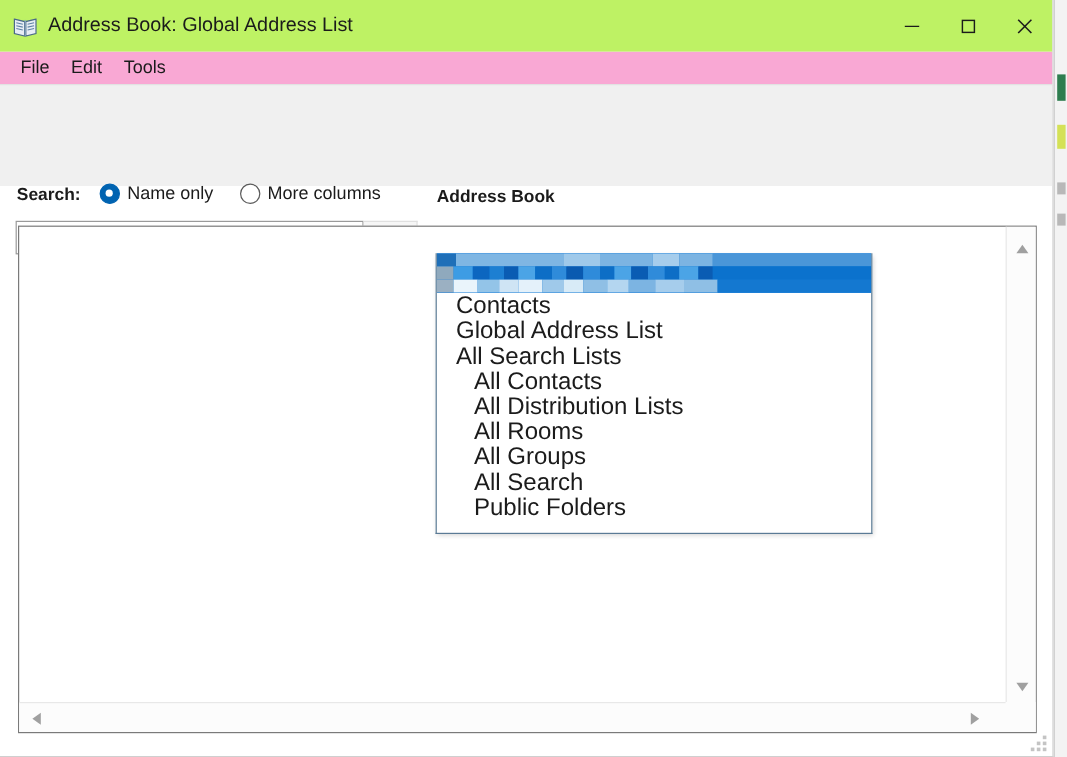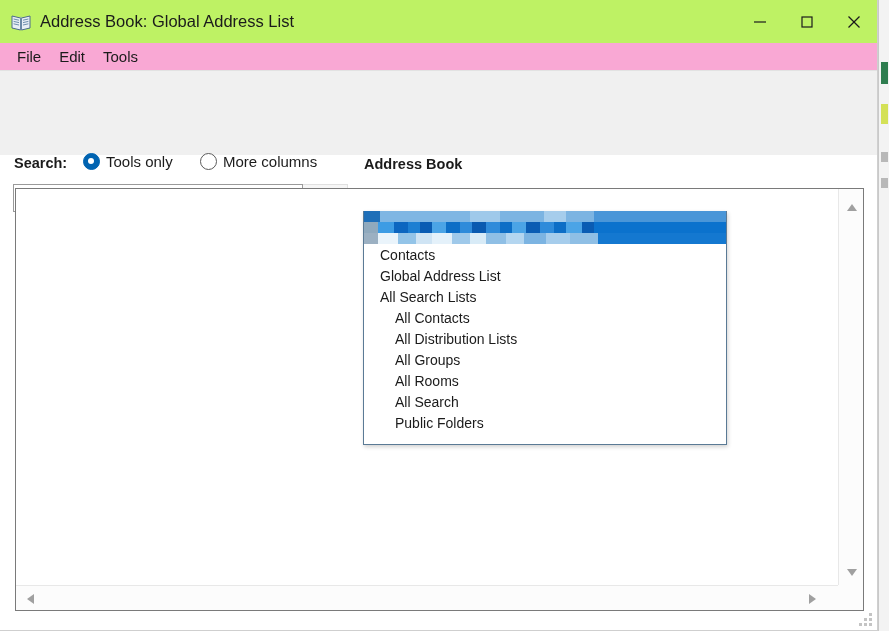--- a/index.html
+++ b/index.html
@@ -216,21 +216,21 @@
     outline-offset: -2px;
     overflow: hidden;
   }
   #dd-selected .redact-layer {
     position: absolute; left: 0; top: 0;
     width: 408px; height: 33px;
   }
   .dd-item {
     height: 21px;
     line-height: 21px;
-    font-size: 14px;
+    font-size: 20px;
     color: #1b1b1b;
     padding-left: 16px;
     white-space: nowrap;
   }
   .dd-item.indent { padding-left: 31px; }
   #dd-list { padding-top: 1px; }
 
   
   #list-pane {
     position: absolute;
@@ -338,21 +338,21 @@
     <div class="menu-item">Edit</div>
     <div class="menu-item">Tools</div>
   </div>
 
   <div id="toolbar">
 
     <div id="search-label">Search:</div>
 
     <div class="radio-wrap" id="radio-name-only">
       <span class="radio-dot checked"></span>
-      <span class="radio-label">Tools only</span>
+      <span class="radio-label">Name only</span>
     </div>
 
     <div class="radio-wrap" id="radio-more-cols">
       <span class="radio-dot"></span>
       <span class="radio-label">More columns</span>
     </div>
 
     <input id="search-input" type="text" placeholder="" style="">
 
     <div id="go-button">Go</div>
@@ -407,22 +407,22 @@
           <rect x="234" y="22" width="176" height="11" fill="#1478d0"></rect>
         </svg>
       </div>
 
       <div id="dd-list">
         <div class="dd-item">Contacts</div>
         <div class="dd-item">Global Address List</div>
         <div class="dd-item">All Search Lists</div>
         <div class="dd-item indent">All Contacts</div>
         <div class="dd-item indent">All Distribution Lists</div>
+        <div class="dd-item indent">All Rooms</div>
         <div class="dd-item indent">All Groups</div>
-        <div class="dd-item indent">All Rooms</div>
         <div class="dd-item indent">All Search</div>
         <div class="dd-item indent">Public Folders</div>
       </div>
     </div>
   </div>
 
   <div id="list-pane">
 
     <div id="vscroll">
       <div class="arrow-btn top">

